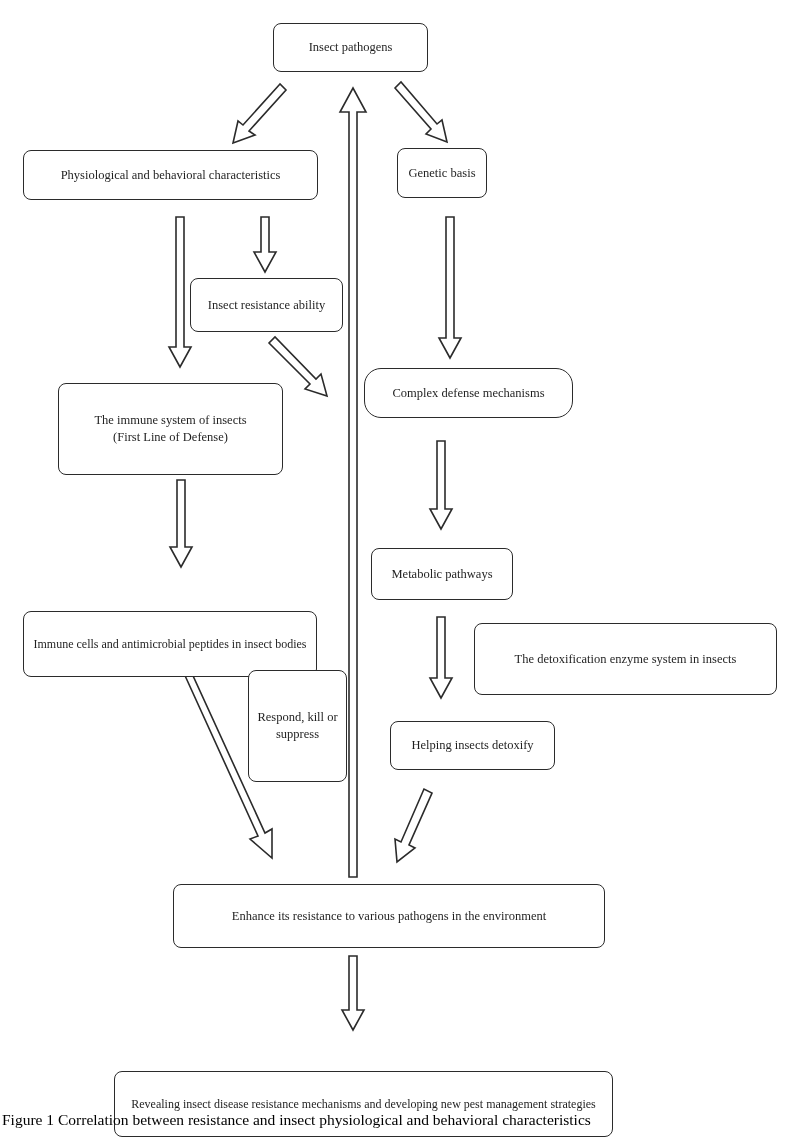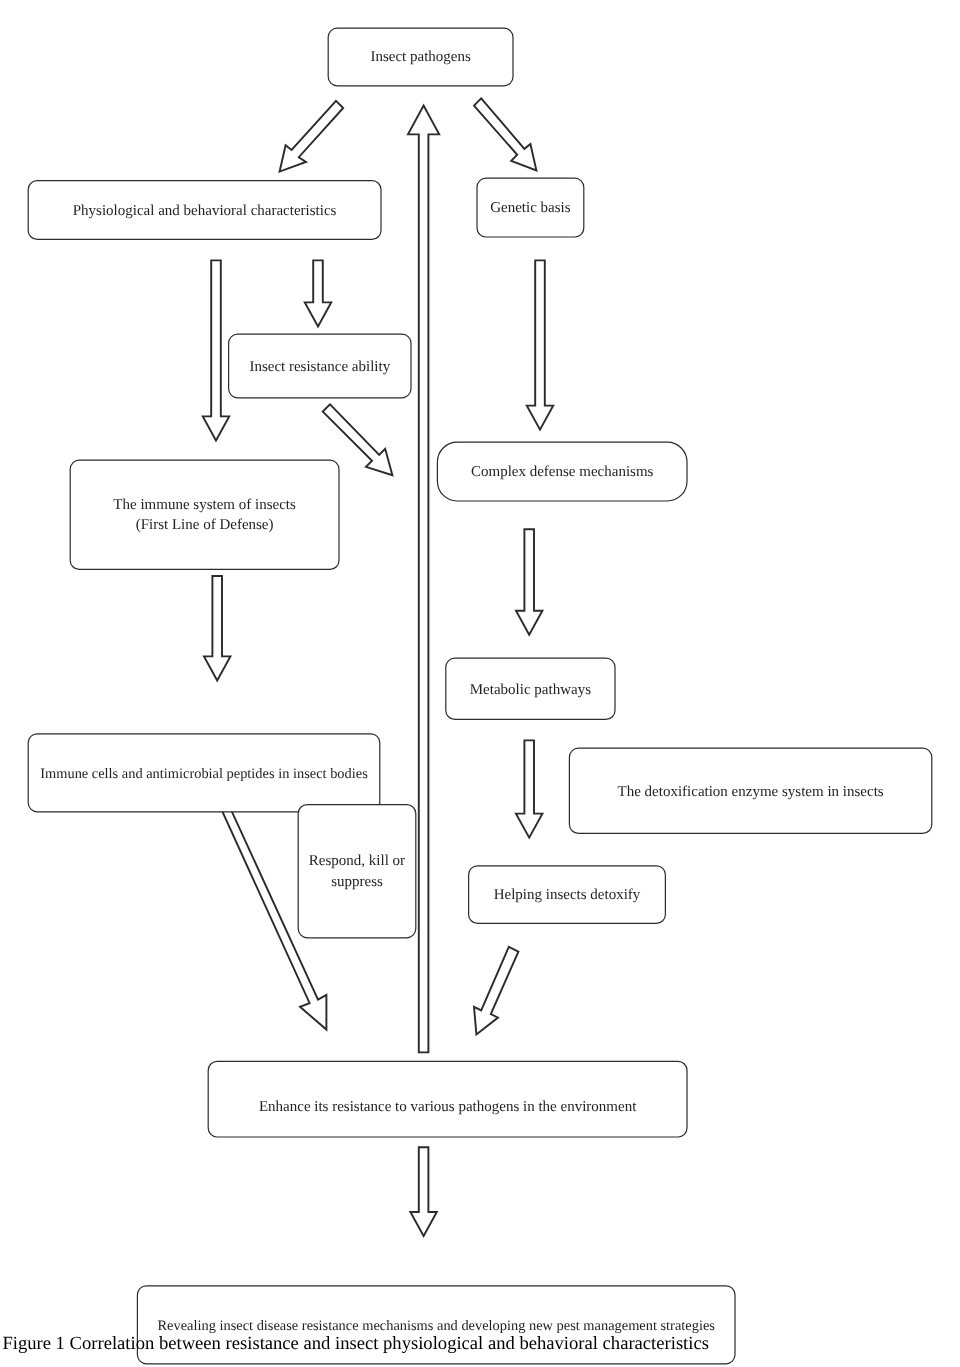--- a/index.html
+++ b/index.html
@@ -114,21 +114,21 @@
 
   <div class="node" style="left:248px; top:670px; width:99px; height:112px;">
     <span class="line">Respond, kill or</span>
     <span class="line">suppress</span>
   </div>
 
   <div class="node" style="left:390px; top:721px; width:165px; height:49px;">
     <span class="line">Helping insects detoxify</span>
   </div>
 
-  <div class="node" style="left:173px; top:884px; width:400px; height:64px;justify-content:flex-end;">
+  <div class="node" style="left:173px; top:884px; width:432px; height:64px;">
     <span class="line">Enhance its resistance to various pathogens in the environment</span>
   </div>
 
   <div class="node small-text" style="left:114px; top:1042px; width:499px; height:66px;text-align:right;">
     <span class="line">Revealing insect disease resistance mechanisms and developing new pest management strategies</span>
   </div>
 
   <div id="caption">Figure 1 Correlation between resistance and insect physiological and behavioral characteristics</div>
 
 </div>

